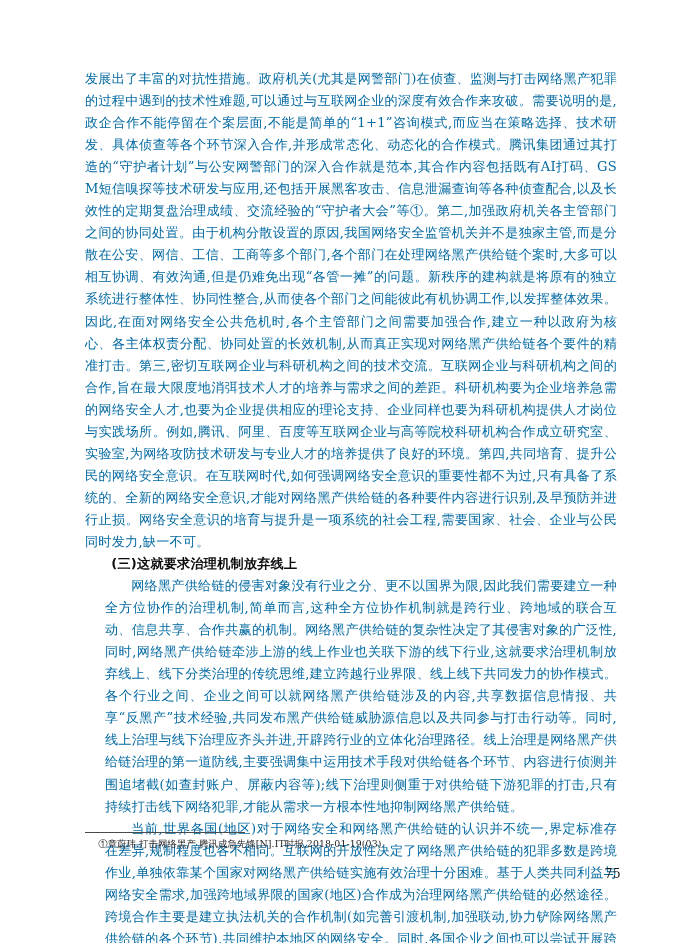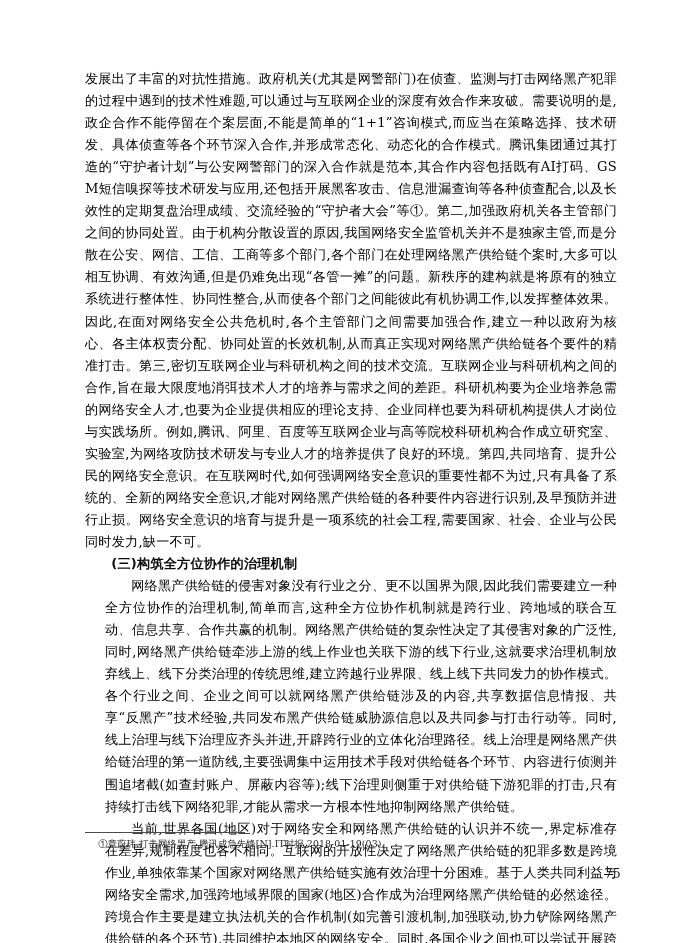--- a/index.html
+++ b/index.html
@@ -33,21 +33,21 @@
   }
 
   p.body-para {
     margin: 0;
     font-size: 13.1px;
     line-height: 22.05px;
     text-align: justify;
     text-justify: inter-character;
     text-indent: 0;
     letter-spacing: 0.02em;
-    color: #000000;
+    color: #0369a1;
     word-break: break-all;
   }
 
   p.indent2 {
     text-indent: 2em;
     margin-left: 20px;
   }
 
   h2.section-heading {
     margin: 0;
@@ -95,21 +95,21 @@
 </style>
 </head>
 <body>
 
 <div class="page">
 
   <div class="text-column">
 
     <p class="body-para">发展出了丰富的对抗性措施。政府机关(尤其是网警部门)在侦查、监测与打击网络黑产犯罪的过程中遇到的技术性难题,可以通过与互联网企业的深度有效合作来攻破。需要说明的是,政企合作不能停留在个案层面,不能是简单的“1+1”咨询模式,而应当在策略选择、技术研发、具体侦查等各个环节深入合作,并形成常态化、动态化的合作模式。腾讯集团通过其打造的“守护者计划”与公安网警部门的深入合作就是范本,其合作内容包括既有AI打码、GSM短信嗅探等技术研发与应用,还包括开展黑客攻击、信息泄漏查询等各种侦查配合,以及长效性的定期复盘治理成绩、交流经验的“守护者大会”等①。第二,加强政府机关各主管部门之间的协同处置。由于机构分散设置的原因,我国网络安全监管机关并不是独家主管,而是分散在公安、网信、工信、工商等多个部门,各个部门在处理网络黑产供给链个案时,大多可以相互协调、有效沟通,但是仍难免出现“各管一摊”的问题。新秩序的建构就是将原有的独立系统进行整体性、协同性整合,从而使各个部门之间能彼此有机协调工作,以发挥整体效果。因此,在面对网络安全公共危机时,各个主管部门之间需要加强合作,建立一种以政府为核心、各主体权责分配、协同处置的长效机制,从而真正实现对网络黑产供给链各个要件的精准打击。第三,密切互联网企业与科研机构之间的技术交流。互联网企业与科研机构之间的合作,旨在最大限度地消弭技术人才的培养与需求之间的差距。科研机构要为企业培养急需的网络安全人才,也要为企业提供相应的理论支持、企业同样也要为科研机构提供人才岗位与实践场所。例如,腾讯、阿里、百度等互联网企业与高等院校科研机构合作成立研究室、实验室,为网络攻防技术研发与专业人才的培养提供了良好的环境。第四,共同培育、提升公民的网络安全意识。在互联网时代,如何强调网络安全意识的重要性都不为过,只有具备了系统的、全新的网络安全意识,才能对网络黑产供给链的各种要件内容进行识别,及早预防并进行止损。网络安全意识的培育与提升是一项系统的社会工程,需要国家、社会、企业与公民同时发力,缺一不可。</p>
 
-    <h2 class="section-heading">(三)构筑全方位协作的治理机制</h2>
+    <h2 class="section-heading">(三)这就要求治理机制放弃线上</h2>
 
     <p class="body-para indent2">网络黑产供给链的侵害对象没有行业之分、更不以国界为限,因此我们需要建立一种全方位协作的治理机制,简单而言,这种全方位协作机制就是跨行业、跨地域的联合互动、信息共享、合作共赢的机制。网络黑产供给链的复杂性决定了其侵害对象的广泛性,同时,网络黑产供给链牵涉上游的线上作业也关联下游的线下行业,这就要求治理机制放弃线上、线下分类治理的传统思维,建立跨越行业界限、线上线下共同发力的协作模式。各个行业之间、企业之间可以就网络黑产供给链涉及的内容,共享数据信息情报、共享“反黑产”技术经验,共同发布黑产供给链威胁源信息以及共同参与打击行动等。同时,线上治理与线下治理应齐头并进,开辟跨行业的立体化治理路径。线上治理是网络黑产供给链治理的第一道防线,主要强调集中运用技术手段对供给链各个环节、内容进行侦测并围追堵截(如查封账户、屏蔽内容等);线下治理则侧重于对供给链下游犯罪的打击,只有持续打击线下网络犯罪,才能从需求一方根本性地抑制网络黑产供给链。</p>
 
     <p class="body-para indent2">当前,世界各国(地区)对于网络安全和网络黑产供给链的认识并不统一,界定标准存在差异,规制程度也各不相同。互联网的开放性决定了网络黑产供给链的犯罪多数是跨境作业,单独依靠某个国家对网络黑产供给链实施有效治理十分困难。基于人类共同利益与网络安全需求,加强跨地域界限的国家(地区)合作成为治理网络黑产供给链的必然途径。跨境合作主要是建立执法机关的合作机制(如完善引渡机制,加强联动,协力铲除网络黑产供给链的各个环节),共同维护本地区的网络安全。同时,各国企业之间也可以尝试开展跨境合作,从技术控制到信息共享、从威胁源侦测到供给链内容等方面开展密切合作,建立源头治理与线上治理的跨境合作机制。因此,建立国际间或者区域</p>
 
   </div>
 
   <div class="footnote-zone">
     <div class="footnote-rule"></div>
     <p class="footnote-text">①章蔚玮.打击网络黑产 腾讯成急先锋[N].IT时报,2018-01-19(03).</p>

